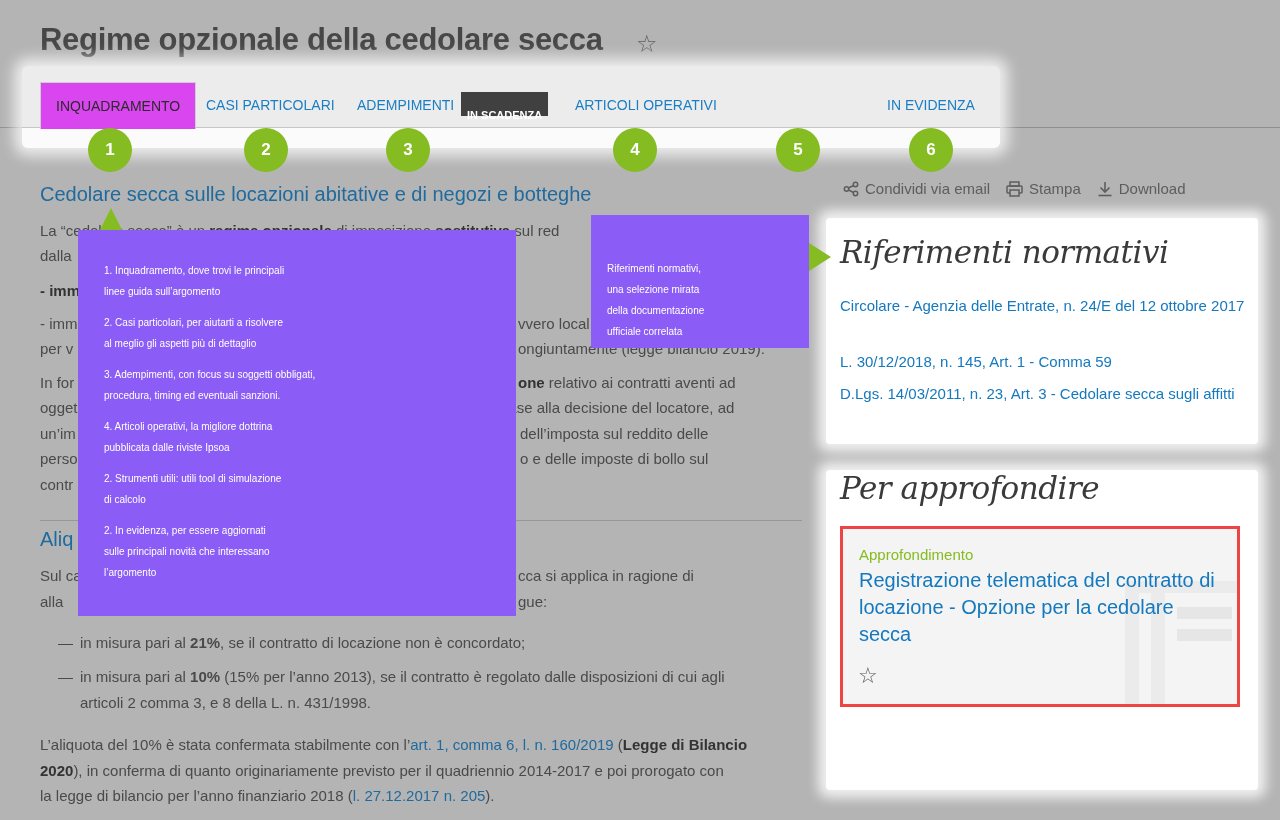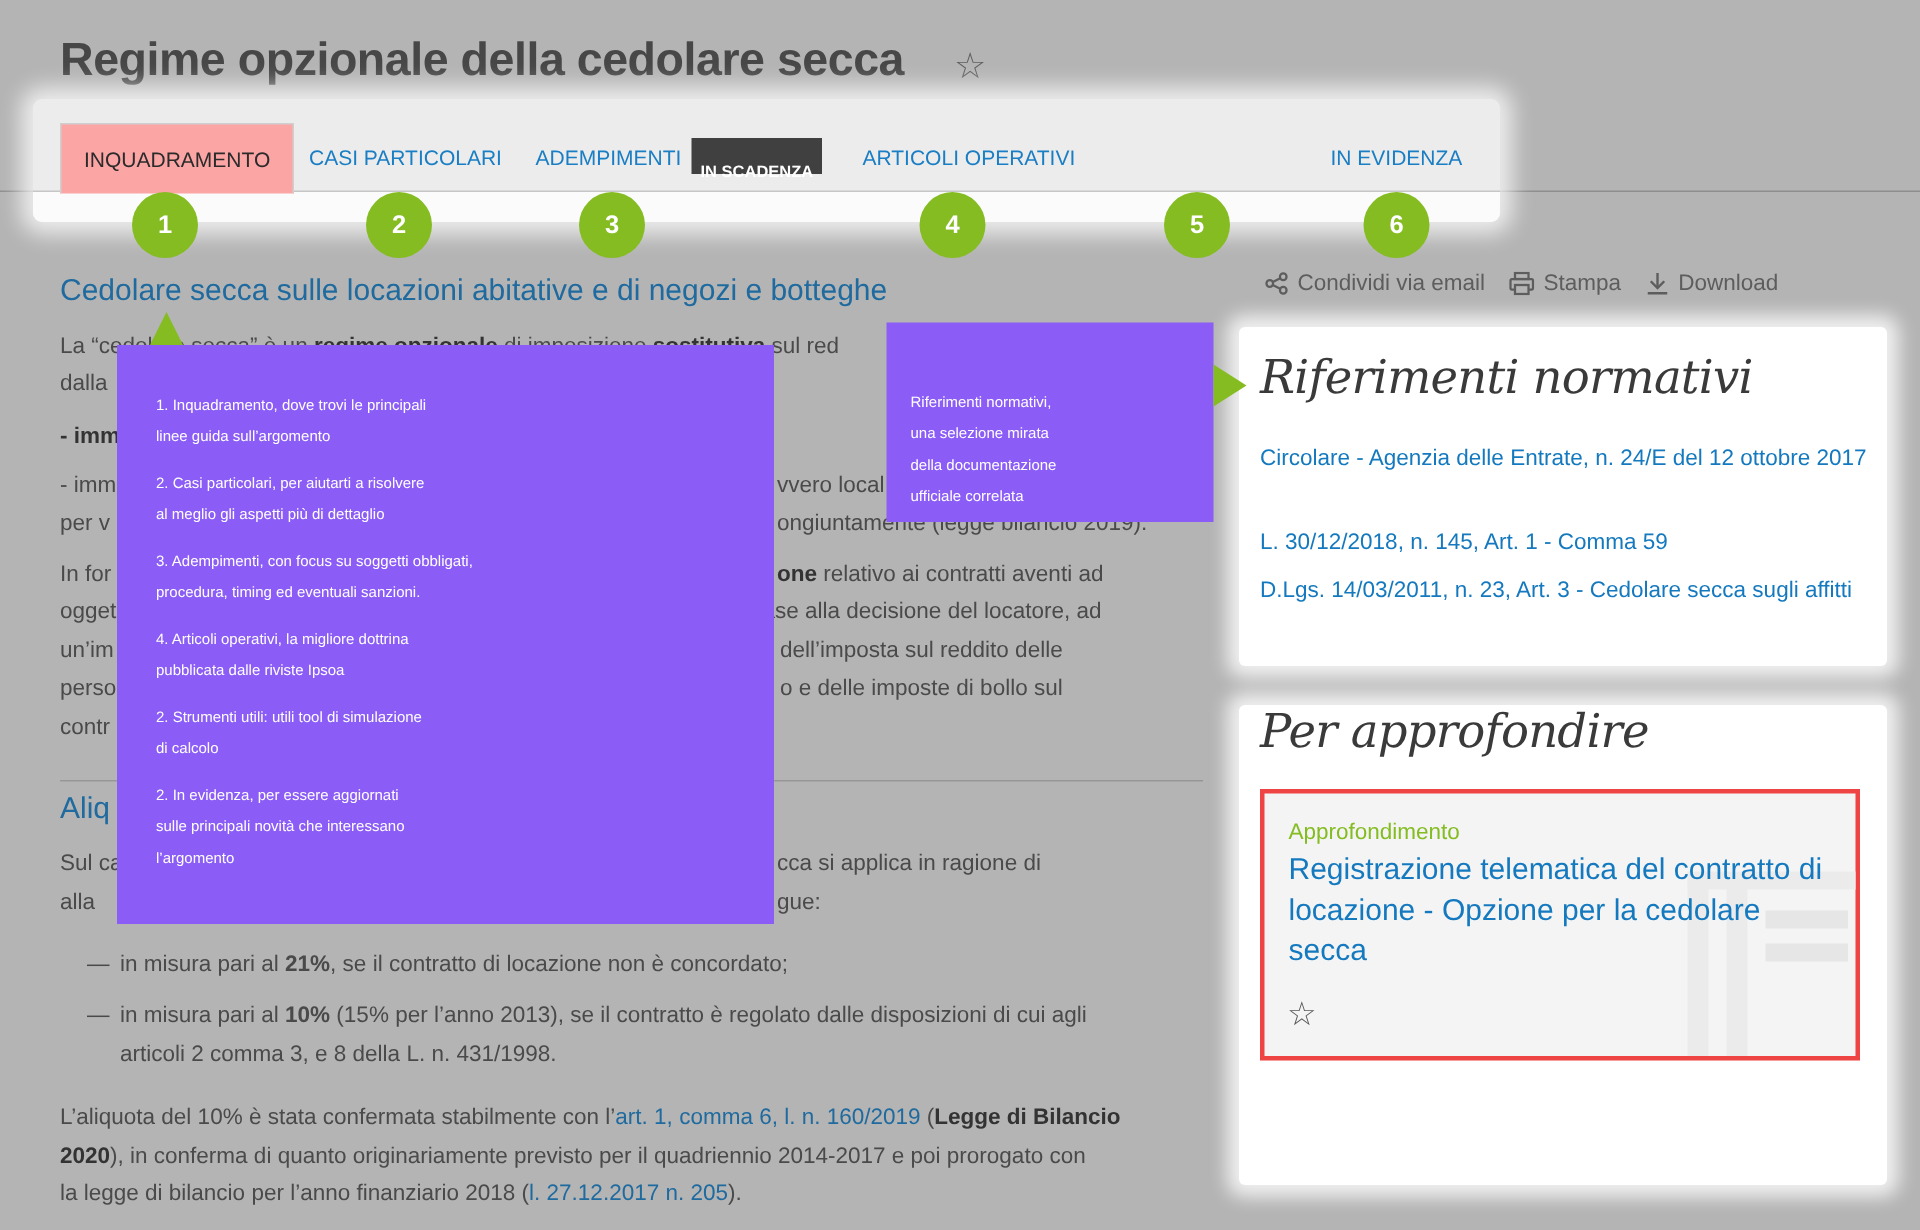--- a/index.html
+++ b/index.html
@@ -12,21 +12,21 @@
   .title-star { position: absolute; left: 636px; top: 30px; font-size: 24px; color: #5f5f5f; }
 
   .tabs-divider { position: absolute; left: 0; top: 127px; width: 1280px; height: 1px; background: #8e8e8e; }
 
   
   .tabs-highlight { position: absolute; left: 22px; top: 66px; width: 978px; height: 82px; background: #ececec; border-radius: 6px;
     box-shadow: 0 0 14px 8px rgba(255,255,255,0.75); }
   .tabs-highlight .tabs-line { position: absolute; left: 0; top: 61px; width: 100%; height: 1px; background: #c6c6c6; }
   .tabs-highlight .tabs-bottom { position: absolute; left: 0; top: 62px; width: 100%; height: 20px; background: #fbfbfb; border-radius: 0 0 6px 6px; }
   .tab { position: absolute; top: 16px; height: 46px; font-size: 14px; line-height: 46px; color: #1a7ec4; white-space: nowrap; font-weight: normal; cursor: pointer; }
-  .tab.active { background: #fca5a5; border: 1px solid #cfcfcf; border-bottom: none; color: #2b2b2b; padding: 0 15px; height: 47px; }
+  .tab.active { background: #d946ef; border: 1px solid #cfcfcf; border-bottom: none; color: #2b2b2b; padding: 0 15px; height: 47px; }
   .badge { position: absolute; top: 92px; left: 461px; height: 22px; line-height: 22px; padding: 12px 6px; background: #404040; color: #fff; font-size: 11px; font-weight: bold; }
 
   .num-circle { position: absolute; top: 128px; width: 44px; height: 44px; border-radius: 50%; background: #84bc21; color: #fff; font-weight: bold; font-size: 17px; line-height: 44px; text-align: center; }
 
   
   .actions { position: absolute; left: 843px; top: 180px; display: flex; gap: 16px; font-size: 15px; color: #5d5d5d; white-space: nowrap; }
   .actions .act { display: flex; align-items: center; gap: 6px; }
   .actions svg { display: block; }
 
   

